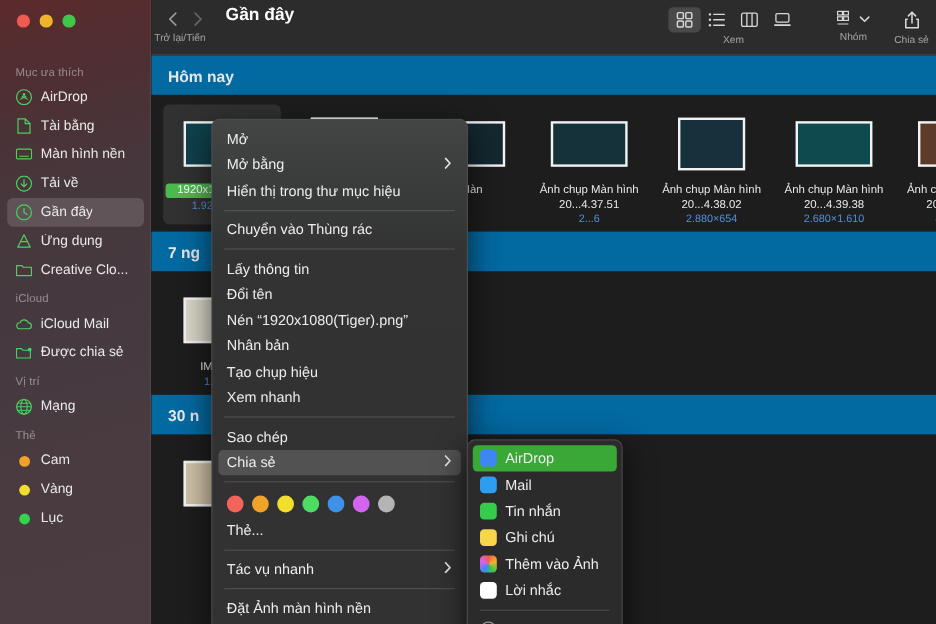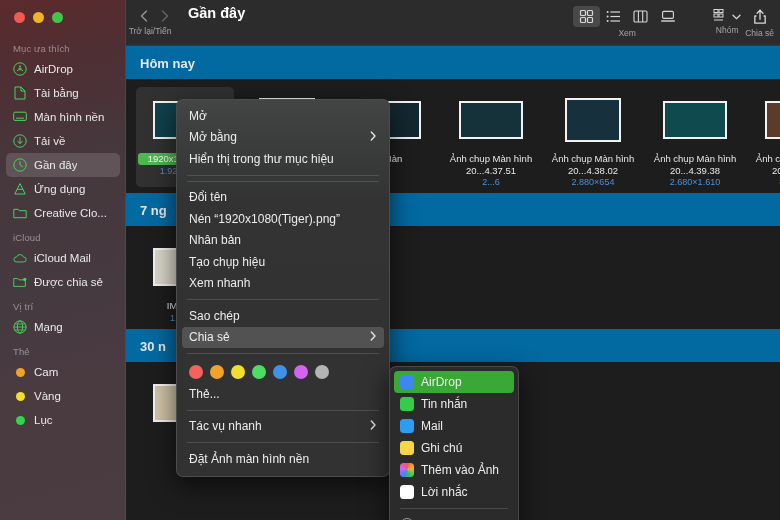--- a/index.html
+++ b/index.html
@@ -17,21 +17,21 @@
     overflow: hidden;
   }
 
   
   .sidebar {
     position: relative;
     width: 126px;
     height: 520px;
     flex: 0 0 126px;
     background: linear-gradient(165deg, #5c2a2c 0%, #4e2f33 14%, #46373c 30%, #453a40 55%, #4a3b40 75%, #4b3c41 100%);
-    padding-top: 36px;
+    padding-top: 48px;
     overflow: hidden;
   }
   .sidebar::after {
     content: "";
     position: absolute; top: 0; right: 0; width: 1px; height: 100%;
     background: rgba(255,255,255,0.07);
   }
   .traffic {
     position: absolute;
     top: 12px; left: 14px;
@@ -404,21 +404,21 @@
             <span class="viewbtn">
               <svg width="16" height="13" viewBox="0 0 16 13">
                 <rect x="2.6" y="1.4" width="10.8" height="7" rx="1.1" stroke="currentColor" stroke-width="1.1" fill="none"></rect>
                 <line x1="1.2" y1="11" x2="14.8" y2="11" stroke="currentColor" stroke-width="1.4"></line>
               </svg>
             </span>
           </div>
         <div class="tb-caption">Xem</div>
       </div>
 
-      <div class="tb-group" style="margin-right:0">
+      <div class="tb-group" style="margin-right:16px">
         <div class="tb-row">
           <span class="grpbtn">
             <svg width="16" height="14" viewBox="0 0 16 14">
               <rect x="1" y="1.5" width="4" height="3" stroke="currentColor" fill="none" stroke-width="1"></rect>
               <rect x="6" y="1.5" width="4" height="3" stroke="currentColor" fill="none" stroke-width="1"></rect>
               <rect x="1" y="6" width="4" height="3" stroke="currentColor" fill="none" stroke-width="1"></rect>
               <rect x="6" y="6" width="4" height="3" stroke="currentColor" fill="none" stroke-width="1"></rect>
               <line x1="1" y1="12" x2="10" y2="12" stroke="currentColor" stroke-width="1"></line>
             </svg>
             <span>
@@ -531,21 +531,27 @@
         <div class="mi">
           <span>Mở bằng</span>
           <span class="arr"><svg width="7" height="10" viewBox="0 0 7 10">
               <path d="M1.3 1 5 5l-3.7 4" stroke="currentColor" stroke-width="1.4" fill="none" stroke-linecap="round" stroke-linejoin="round"></path>
             </svg></span>
         </div>
         <div class="mi">
           <span>Hiển thị trong thư mục hiệu</span>
         </div>
         <div class="sep"></div>
+        <div class="mi">
+          <span>Chuyển vào Thùng rác</span>
+        </div>
         <div class="sep"></div>
+        <div class="mi">
+          <span>Lấy thông tin</span>
+        </div>
         <div class="mi">
           <span>Đổi tên</span>
         </div>
         <div class="mi">
           <span>Nén “1920x1080(Tiger).png”</span>
         </div>
         <div class="mi">
           <span>Nhân bản</span>
         </div>
         <div class="mi">
@@ -591,26 +597,26 @@
       </div>
   </div>
 
   <div class="submenu">
     <div id="share-items">
         <div class="smi hl">
           <span class="appico" style="background: rgb(63, 134, 245);"></span>
           <span>AirDrop</span>
         </div>
         <div class="smi">
+          <span class="appico" style="background: rgb(46, 157, 240);"></span>
+          <span>Mail</span>
+        </div>
+        <div class="smi">
           <span class="appico" style="background: rgb(53, 204, 75);"></span>
           <span>Tin nhắn</span>
-        </div>
-        <div class="smi">
-          <span class="appico" style="background: rgb(46, 157, 240);"></span>
-          <span>Mail</span>
         </div>
         <div class="smi">
           <span class="appico" style="background: rgb(247, 214, 74);"></span>
           <span>Ghi chú</span>
         </div>
         <div class="smi">
           <span class="appico" style="background: conic-gradient(rgb(240, 90, 80), rgb(240, 180, 41), rgb(63, 199, 74), rgb(63, 134, 245), rgb(210, 100, 240), rgb(240, 90, 80));"></span>
           <span>Thêm vào Ảnh</span>
         </div>
         <div class="smi">

